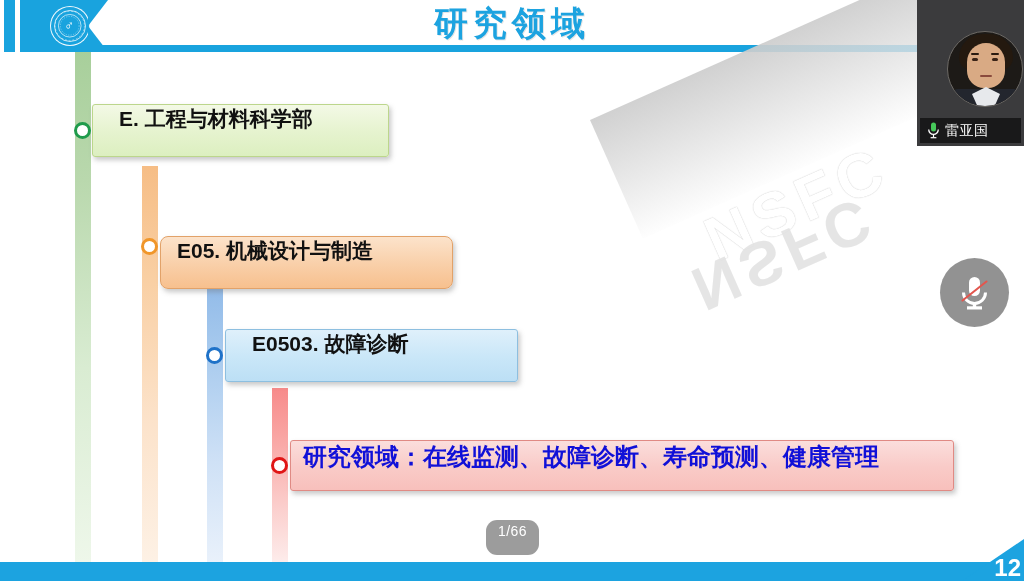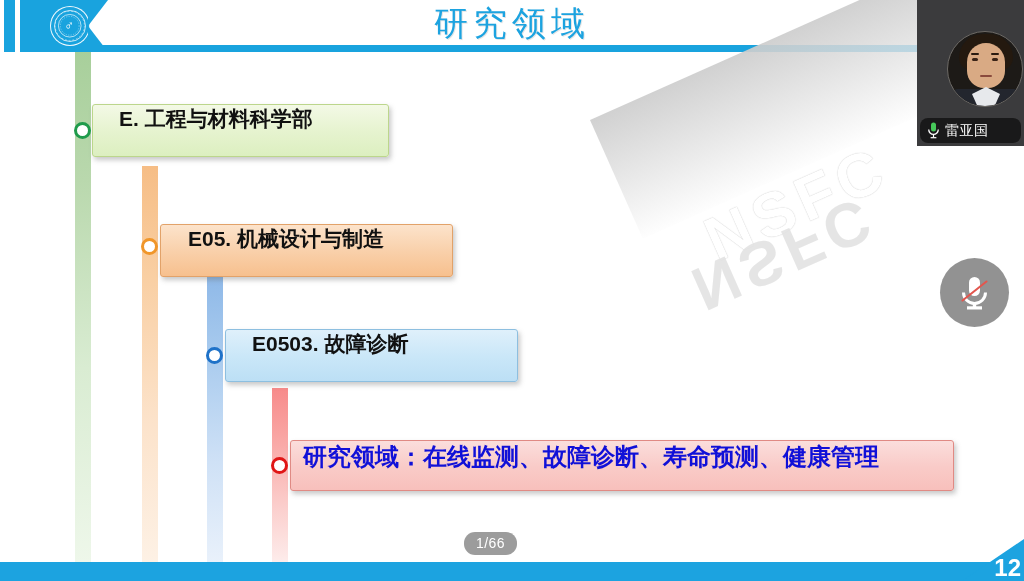--- a/index.html
+++ b/index.html
@@ -61,21 +61,21 @@
     position: absolute; left: 12.5px; top: 10px;
     width: 11px; height: 17px;
     color: #fff; font-size: 13px; line-height: 17px;
     text-align: center;
   }
   .page-title {
     position: absolute; left: 0; top: 1px;
     width: 1024px;
     text-align: center;
     font-size: 34px;
-    font-weight: 400;
+    font-weight: 700;
     letter-spacing: 5px;
     color: #1ca3e0;
     text-shadow: 1px 1px 0 rgba(0,0,0,.10);
   }
 
   
   .wm-band {
     position: absolute;
     left: 590px; top: 120px;
     width: 470px; height: 130px;
@@ -162,23 +162,23 @@
   .txt-blue  { color: #1010d8; }
 
   
   .footer-bar {
     position: absolute; left: 0; bottom: 0;
     width: 1024px; height: 19px;
     background: #1ca3e0;
   }
   .slide-pill {
     position: absolute;
-    left: 464px; bottom: 26px;
+    left: 486px; bottom: 26px;
     min-width: 53px;
-    padding: 3px 9px 4px;
+    padding: 3px 9px 16px;
     border-radius: 11px;
     background: rgba(118,118,118,.72);
     color: #ffffff;
     font-size: 14px;
     text-align: center;
     letter-spacing: .4px;
     z-index: 9;
   }
   .corner-tri {
     position: absolute; right: 0; bottom: 0;
@@ -258,21 +258,20 @@
     clip-path: polygon(50% 0, 100% 32%, 76% 100%, 24% 100%, 0 32%);
   }
   .vid-namebar {
     position: absolute; left: 3px; bottom: 3px;
     width: 101px; height: 25px;
     background: rgba(18,18,18,.80);
     display: flex;
     align-items: center;
     gap: 5px;
     padding-left: 7px;
-    border-radius: 8px;
   }
   .vid-name {
     color: #ffffff;
     font-size: 14px;
     letter-spacing: .5px;
     white-space: nowrap;
   }
   .mic-on { width: 13px; height: 17px; flex: 0 0 auto; }
 
   
@@ -316,21 +315,21 @@
   <div class="stem stem-green" style="left:75px;  top:52px;  height:510px;"></div>
   <div class="stem stem-orange" style="left:142px; top:166px; height:396px;"></div>
   <div class="stem stem-blue" style="left:207px; top:277px; height:285px;"></div>
   <div class="stem stem-red" style="left:272px; top:388px; height:174px;"></div>
 
   <div class="box box-green" style="left:92px; top:104px; width:297px; height:53px; padding-left:26px;">
     <span class="box-label txt-black" style="font-size:21px;">E. 工程与材料科学部</span>
   </div>
   <div class="node node-green" style="left:74px; top:122px;"></div>
 
-  <div class="box box-orange" style="left:160px; top:224px; width:293px; height:53px; padding-left:27px;">
+  <div class="box box-orange" style="left:160px; top:236px; width:293px; height:53px; padding-left:16px;border-radius:8px;">
     <span class="box-label txt-black" style="font-size:21px;">E05. 机械设计与制造</span>
   </div>
   <div class="node node-orange" style="left:141px; top:238px;"></div>
 
   <div class="box box-blue" style="left:225px; top:329px; width:293px; height:53px; padding-left:26px;">
     <span class="box-label txt-black" style="font-size:21px;">E0503. 故障诊断</span>
   </div>
   <div class="node node-blue" style="left:206px; top:347px;"></div>
 
   <div class="box box-red" style="left:290px; top:440px; width:664px; height:51px; padding-left:12px;">

